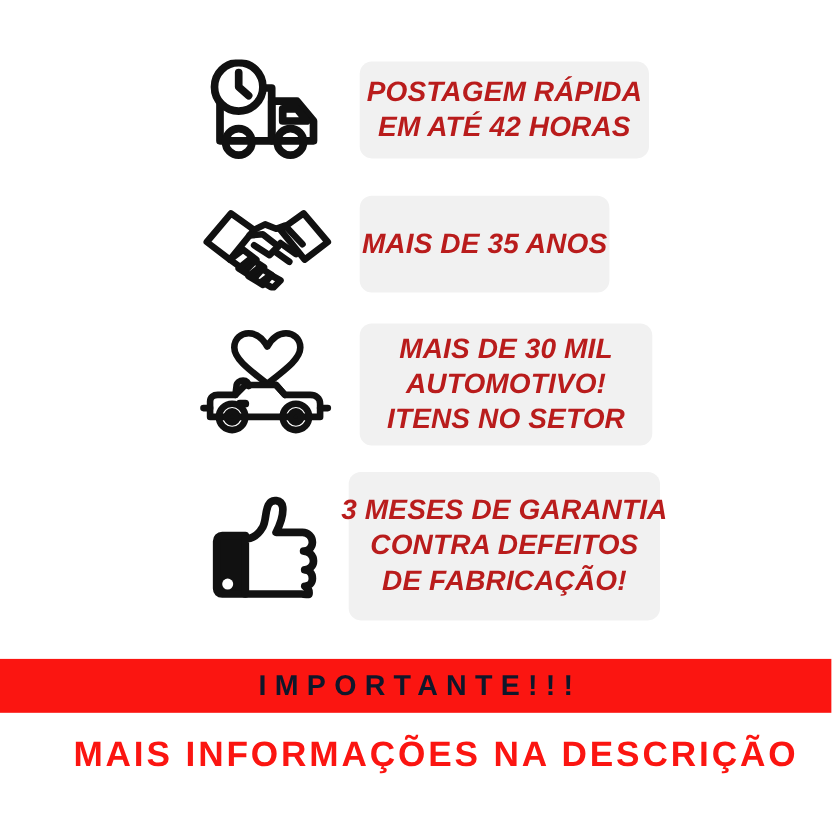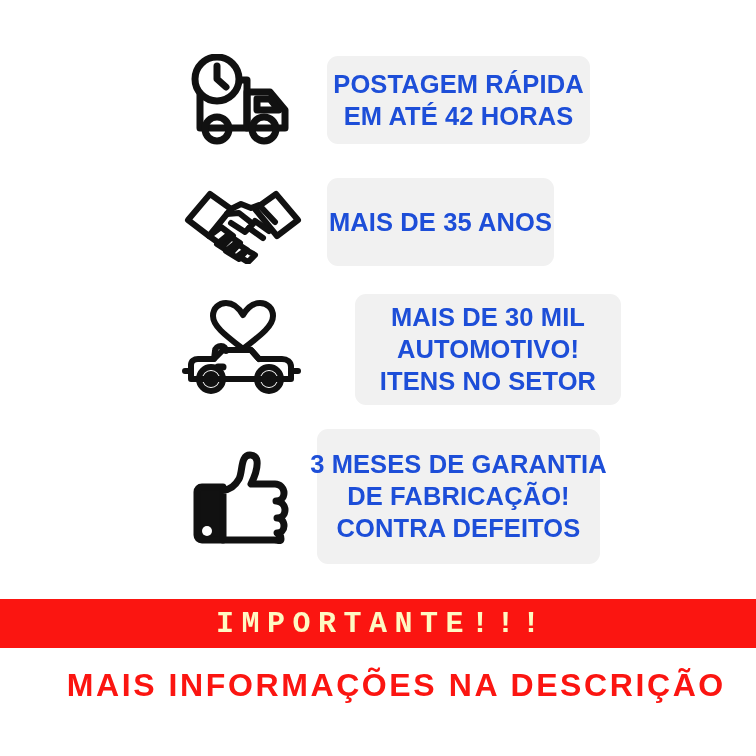--- a/index.html
+++ b/index.html
@@ -48,47 +48,48 @@
     background: #f1f1f1;
     border-radius: 11px;
     display: flex;
     flex-direction: column;
     align-items: center;
     justify-content: center;
     box-sizing: border-box;
   }
 
   .label-line {
-    color: #1d4ed8;
+    color: #b91c1c;
     font-weight: bold;
     font-size: 25.5px;
     line-height: 32px;
     white-space: nowrap;
     letter-spacing: 0.1px;
     text-align: left;
+    font-style: italic;
   }
 
   
   #row-shipping { top: 40px; height: 120px; }
   #row-shipping .label-box {
     width: 263px;
     height: 88px;
     margin-left: 7px;
   }
 
   
   #row-experience { top: 172px; height: 100px; }
   #row-experience .label-box {
     width: 227px;
     height: 88px;
     margin-left: 7px;
   }
 
   
-  #row-items { top: 290px; height: 118px; gap: 28px; }
+  #row-items { top: 290px; height: 118px; }
   #row-items .label-box {
     width: 266px;
     height: 111px;
     margin-left: 7px;
   }
 
   
   #row-warranty { top: 440px; height: 112px; }
   #row-warranty .label-box {
     width: 283px;
@@ -102,27 +103,26 @@
     top: 599px;
     width: 756px;
     height: 49px;
     background: #fb1511;
     display: flex;
     align-items: center;
     justify-content: center;
   }
 
   .important-band-text {
-    color: #fef9c3;
+    color: #0f172a;
     font-weight: bold;
-    font-size: 30px;
+    font-size: 26px;
     letter-spacing: 7.5px;
     text-indent: 7.5px;
     white-space: nowrap;
-    font-family: Liberation Mono, monospace;
   }
 
   .description-note {
     position: absolute;
     left: 0;
     top: 655px;
     width: 756px;
     height: 60px;
     display: flex;
     align-items: center;
@@ -227,22 +227,22 @@
       <svg width="104" height="96" viewBox="0 0 104 96" fill="none" stroke="#111111" stroke-width="7" stroke-linecap="round" stroke-linejoin="round">
 
         <path d="M6 44 C6 41 8 39 11 39 H32 V92 H11 C8 92 6 90 6 87 Z" fill="#111111" stroke="#111111"></path>
         <circle cx="16" cy="83" r="5" fill="#ffffff" stroke="none"></circle>
 
         <path d="M32 42 C38 42 44 38 48 31 C51 25 50 17 53 11 C56 5 65 6 66 13 C67 21 63 30 60 36 H84 C89 36 93 40 93 45 C93 50 89 53 85 53 C90 53 94 57 94 62 C94 67 90 70 86 70 C90 70 93 73 93 78 C93 82 90 85 86 85 C88 86 90 88 90 91 C90 94 87 92 83 92 H32 Z" fill="#ffffff"></path>
       </svg>
     </div>
     <div class="label-box">
       <div class="label-line">3 MESES DE GARANTIA</div>
+      <div class="label-line">CONTRA DEFEITOS</div>
       <div class="label-line">DE FABRICAÇÃO!</div>
-      <div class="label-line">CONTRA DEFEITOS</div>
     </div>
   </div>
 
 </div>
 
 <div class="important-band">
   <span class="important-band-text">IMPORTANTE!!!</span>
 </div>
 
 <div class="description-note">

